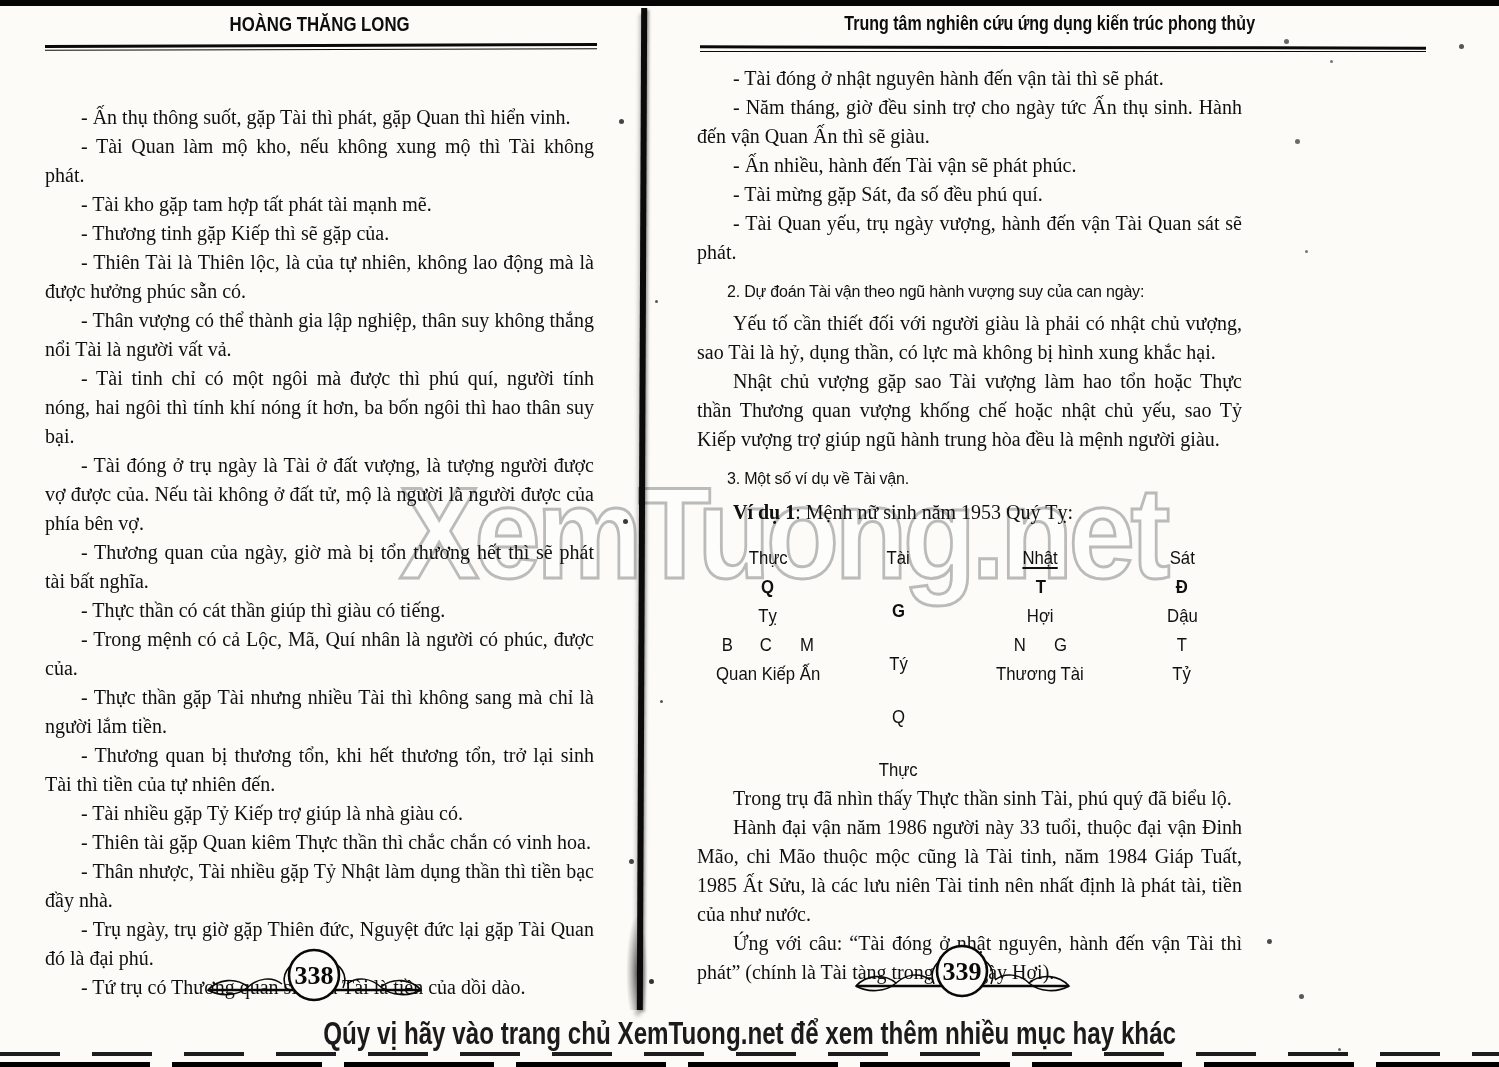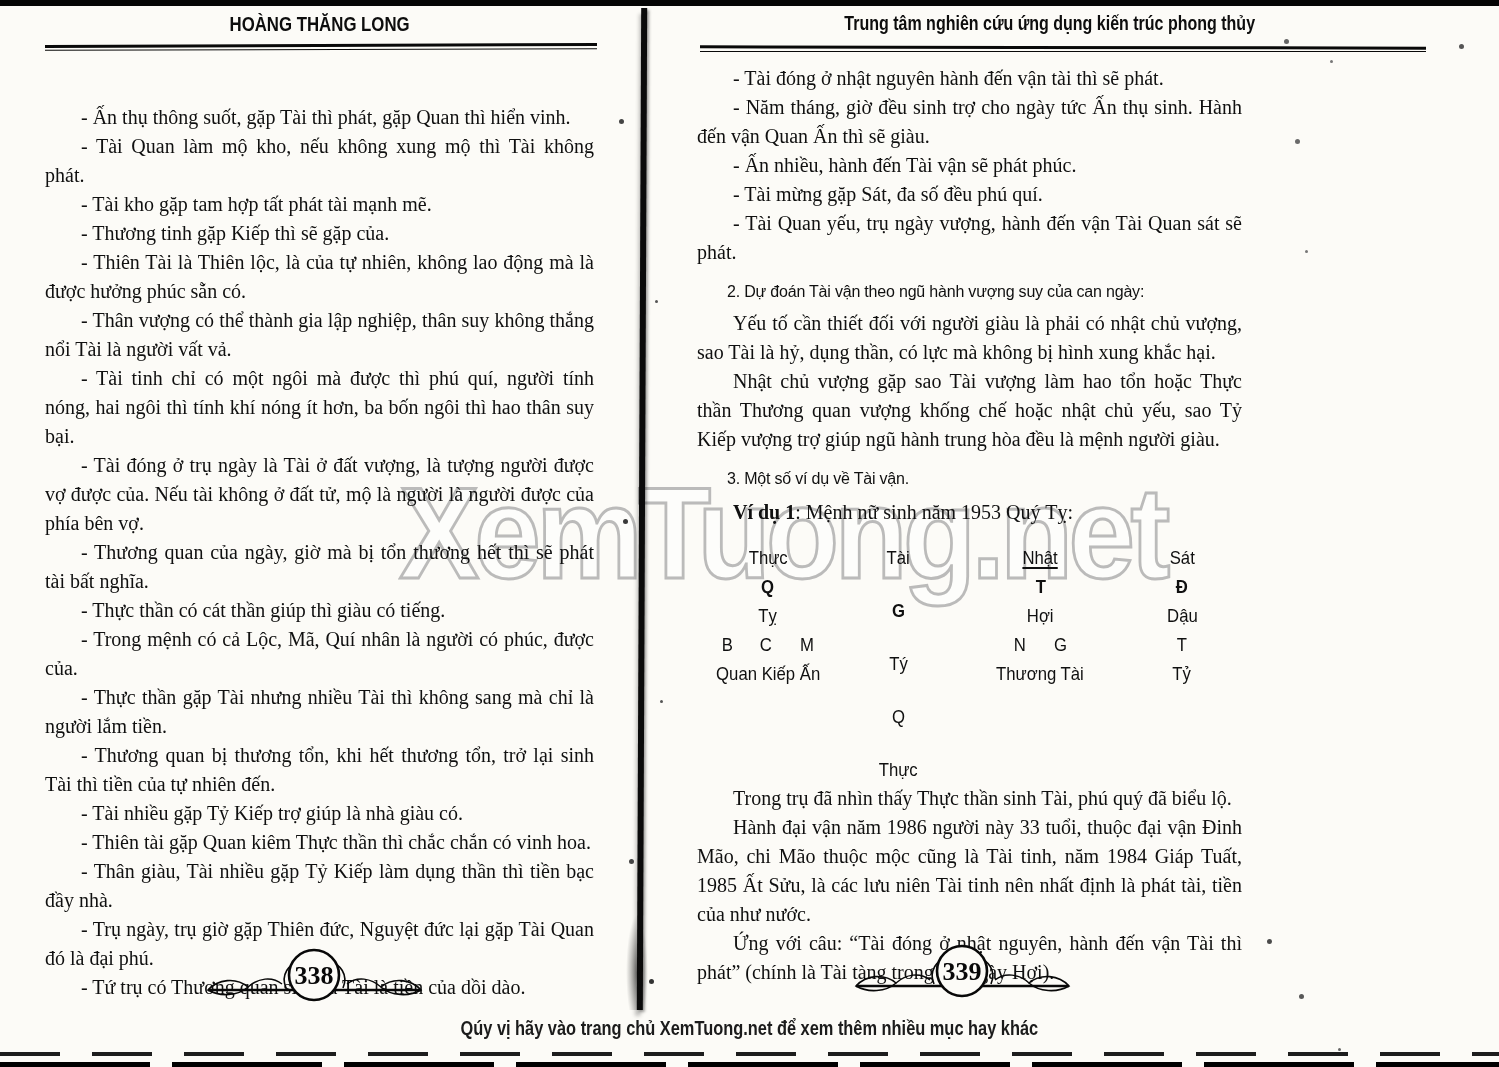--- a/index.html
+++ b/index.html
@@ -56,21 +56,21 @@
   .bazi .god.u{text-decoration:underline;text-underline-offset:3px;text-decoration-thickness:2px;}
   .bazi .stem{font-weight:bold;}
   .bazi .hidden-row{display:flex;gap:26px;line-height:29px;}
   .bazi .hidden-row span{margin:0;}
   
   .ornament{position:absolute;z-index:2;}
   .orn-left{left:202px;top:948px;}
   .orn-right{left:850px;top:944px;}
   
   .footer{position:absolute;left:0;top:1016px;width:100%;z-index:5;text-align:center;
-        font-family:"Liberation Sans",sans-serif;font-weight:bold;font-size:21px;color:#1b1b1b;}
+        font-family:"Liberation Sans",sans-serif;font-weight:bold;font-size:31px;color:#1b1b1b;}
   .footer-inner{display:inline-block;transform:scaleX(.78);white-space:nowrap;}
 </style>
 </head>
 <body>
 
 <div class="scan">
 
   <div class="top-bar"></div>
   <div class="gutter"></div>
   <div class="gutter-smudge"></div>
@@ -99,21 +99,21 @@
         <p class="para">- Thân vượng có thể thành gia lập nghiệp, thân suy không thắng nổi Tài là người vất vả.</p>
         <p class="para">- Tài tinh chỉ có một ngôi mà được thì phú quí, người tính nóng, hai ngôi thì tính khí nóng ít hơn, ba bốn ngôi thì hao thân suy bại.</p>
         <p class="para">- Tài đóng ở trụ ngày là Tài ở đất vượng, là tượng người được vợ được của. Nếu tài không ở đất tử, mộ là người là người được của phía bên vợ.</p>
         <p class="para">- Thương quan của ngày, giờ mà bị tổn thương hết thì sẽ phát tài bất nghĩa.</p>
         <p class="para">- Thực thần có cát thần giúp thì giàu có tiếng.</p>
         <p class="para">- Trong mệnh có cả Lộc, Mã, Quí nhân là người có phúc, được của.</p>
         <p class="para">- Thực thần gặp Tài nhưng nhiều Tài thì không sang mà chỉ là người lắm tiền.</p>
         <p class="para">- Thương quan bị thương tổn, khi hết thương tổn, trở lại sinh Tài thì tiền của tự nhiên đến.</p>
         <p class="para">- Tài nhiều gặp Tỷ Kiếp trợ giúp là nhà giàu có.</p>
         <p class="para">- Thiên tài gặp Quan kiêm Thực thần thì chắc chắn có vinh hoa.</p>
-        <p class="para">- Thân giàu, Tài nhiều gặp Tỷ Kiếp làm dụng thần thì tiền bạc đầy nhà.</p>
+        <p class="para">- Thân nhược, Tài nhiều gặp Tỷ Nhật làm dụng thần thì tiền bạc đầy nhà.</p>
         <p class="para">- Trụ ngày, trụ giờ gặp Thiên đức, Nguyệt đức lại gặp Tài Quan đó là đại phú.</p>
         <p class="para">- Tứ trụ có Thương quan sinh ra Tài là tiền của dồi dào.</p>
       </div>
   </div>
 
   <div class="col-right">
     <div id="right-intro">
         <p class="para">- Tài đóng ở nhật nguyên hành đến vận tài thì sẽ phát.</p>
         <p class="para">- Năm tháng, giờ đều sinh trợ cho ngày tức Ấn thụ sinh. Hành đến vận Quan Ấn thì sẽ giàu.</p>
         <p class="para">- Ấn nhiều, hành đến Tài vận sẽ phát phúc.</p>

